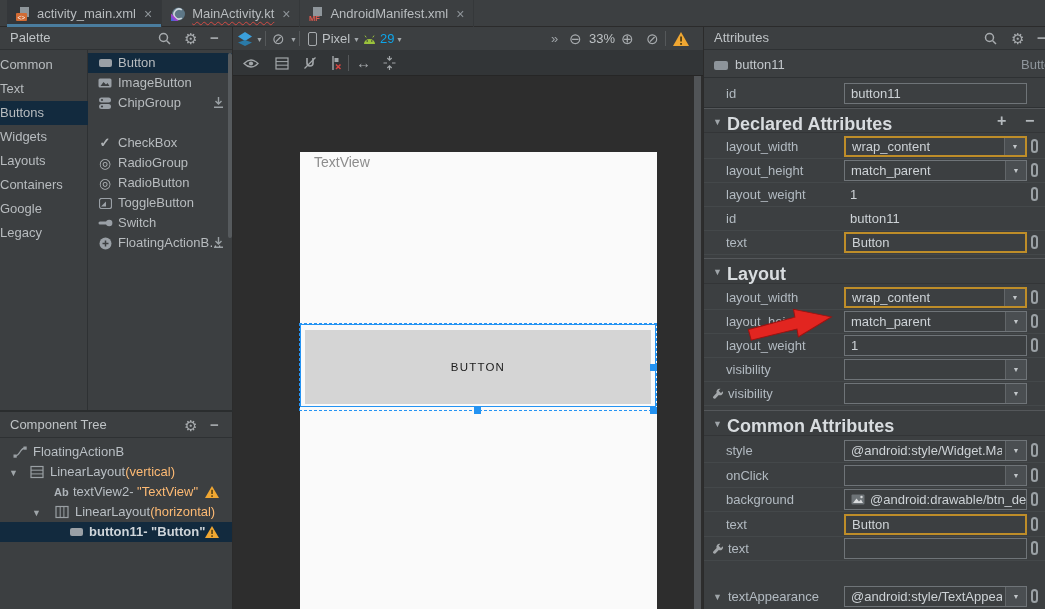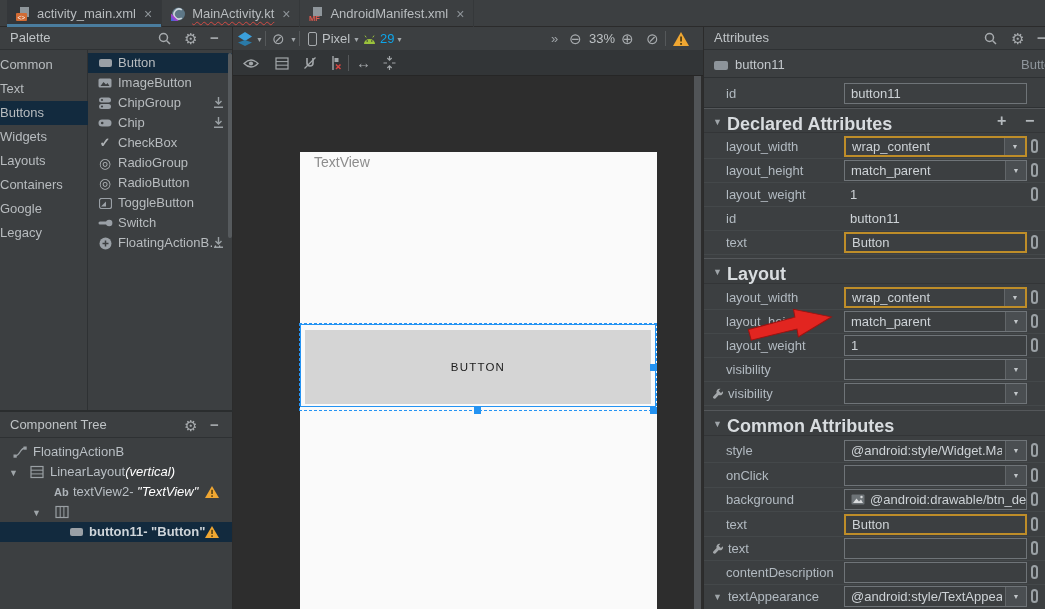--- a/index.html
+++ b/index.html
@@ -39,21 +39,21 @@
   .pi-label { position:absolute; left:30px; top:0; }
   .dl-icon { position:absolute; right:8px; top:4px; }
   .glyph-ic { color:#aeb2b5; font-size:13px; }
 
   
   .tree-row { position:absolute; left:0; right:0; height:20px; line-height:20px; color:#b9bfc4; }
   .tree-row.selected { background:#122a3e; color:#cfd5da; }
   .tw-chev { position:absolute; top:0; font-size:9px; color:#9fa5a9; }
   .tw-icon { position:absolute; top:3px; }
   .tw-label { white-space:nowrap; position:absolute; top:0; }
-  .tw-dim { color:#ffffff;font-style:italic; }
+  .tw-dim { color:#fdba74; }
   .tw-warn { position:absolute; left:205px; top:4px; }
 
   
   #design { left:233px; top:27px; width:470px; height:582px; background:#2d2d2d; overflow:hidden; }
   #dtool1 { position:absolute; left:0; top:0; right:0; height:23px; background:#3c3f41; }
   #dtool2 { position:absolute; left:0; top:23px; right:0; height:26px; background:#323537;
             border-bottom:1px solid #262626; }
   .ti { position:absolute; display:flex; align-items:center; color:#a7abae; }
   .vsep { position:absolute; width:1px; background:#55585a; }
   .caret { font-size:7px; color:#a0a5a9; }
@@ -199,35 +199,20 @@
             </svg>
           </span>
         <span class="pi-label">ChipGroup</span>
         <span class="dl-icon">
             <svg width="11" height="12">
               <path d="M5.5 0 v6.5 M2.5 4 L5.5 7 L8.5 4" stroke="#9aa0a4" stroke-width="1.4" fill="none"></path>
               <rect x="1" y="9.5" width="9" height="1.5" fill="#9aa0a4"></rect>
             </svg>
           </span>
       </div>
-      <div class="pal-item" style="top:63px;">
-        <span class="pi-icon">
-            <svg width="14" height="8">
-              <rect x="0.5" y="0.5" width="13" height="7" rx="3.5" fill="#9aa0a6"></rect>
-              <circle cx="4.2" cy="4" r="1.3" fill="#3c3f41"></circle>
-            </svg>
-          </span>
-        <span class="pi-label">Chip</span>
-        <span class="dl-icon">
-            <svg width="11" height="12">
-              <path d="M5.5 0 v6.5 M2.5 4 L5.5 7 L8.5 4" stroke="#9aa0a4" stroke-width="1.4" fill="none"></path>
-              <rect x="1" y="9.5" width="9" height="1.5" fill="#9aa0a4"></rect>
-            </svg>
-          </span>
-      </div>
       <div class="pal-item" style="top:83px;">
         <span class="pi-icon glyph-ic" style="font-weight:bold;">✓</span>
         <span class="pi-label">CheckBox</span>
       </div>
       <div class="pal-item" style="top:103px;">
         <span class="pi-icon glyph-ic" style="font-size:14px;">◎</span>
         <span class="pi-label">RadioGroup</span>
       </div>
       <div class="pal-item" style="top:123px;">
         <span class="pi-icon glyph-ic" style="font-size:14px;">◎</span>
@@ -313,20 +298,21 @@
     </div>
     <div class="tree-row" style="top:90px;">
       <span class="tw-chev" style="left:32px;top:1px;">▼</span>
       <span class="tw-icon" style="left:55px;">
           <svg width="14" height="14">
             <rect x="1" y="1.5" width="12" height="11" fill="none" stroke="#9aa0a4" stroke-width="1.2"></rect>
             <line x1="5.2" y1="1.5" x2="5.2" y2="12.5" stroke="#9aa0a4"></line>
             <line x1="8.9" y1="1.5" x2="8.9" y2="12.5" stroke="#9aa0a4"></line>
           </svg>
         </span>
+      <span class="tw-label" style="left:75px;"><span>LinearLayout</span><span class="tw-dim">(horizontal)</span></span>
     </div>
     <div class="tree-row selected" style="top:110px;">
       <span class="tw-icon" style="left:70px;top:6px;">
           <span style="width:13px;height:8px;background:#9aa0a6;border-radius:2px;display:block;"></span>
         </span>
       <span class="tw-label" style="left:89px;font-weight:bold;"><span>button11- </span><span>"Button"</span></span>
       <span class="tw-warn">
           <svg width="14" height="12">
             <path d="M7 0 L14 12 L0 12 Z" fill="#f0a732"></path>
             <rect x="6.3" y="3.8" width="1.5" height="4.2" fill="#4c3a10"></rect>
@@ -621,27 +607,20 @@
           <svg width="12" height="12">
             <path d="M11 3.2 a3.2 3.2 0 0 1 -4.2 3.9 L3.4 10.5 a1.5 1.5 0 0 1 -2.1 -2.1 L4.6 5 A3.2 3.2 0 0 1 8.5 0.8 L6.6 2.7 L8.9 5 Z" fill="#a3a7aa"></path>
           </svg>
         </span>
       <span class="attr-label lbl-shift">text</span>
       <div class="ctl">
           <span class="val"></span>
         </div>
       <span class="flag-ic"></span>
     </div>
-    <div class="attr-row" style="top:533px;">
-      <span class="attr-label">contentDescription</span>
-      <div class="ctl">
-          <span class="val"></span>
-        </div>
-      <span class="flag-ic"></span>
-    </div>
     <div class="attr-row" style="top:557px;border-bottom:none;">
       <span class="lbl-arrow">▼</span>
       <span class="attr-label lbl-shift">textAppearance</span>
       <div class="ctl ddl">
         <span class="val">@android:style/TextAppear</span>
         <span class="dd-btn">
             <span>▼</span>
           </span>
       </div>
       <span class="flag-ic"></span>

